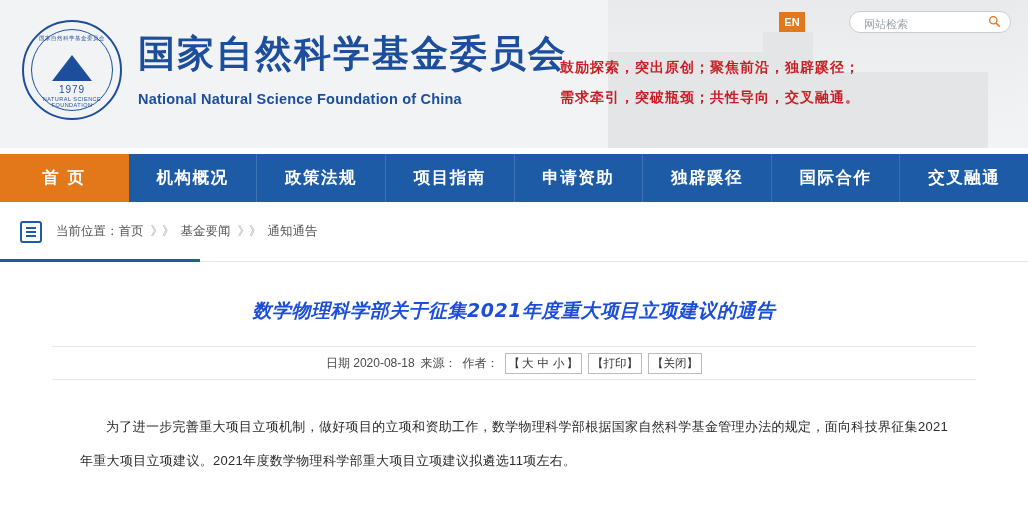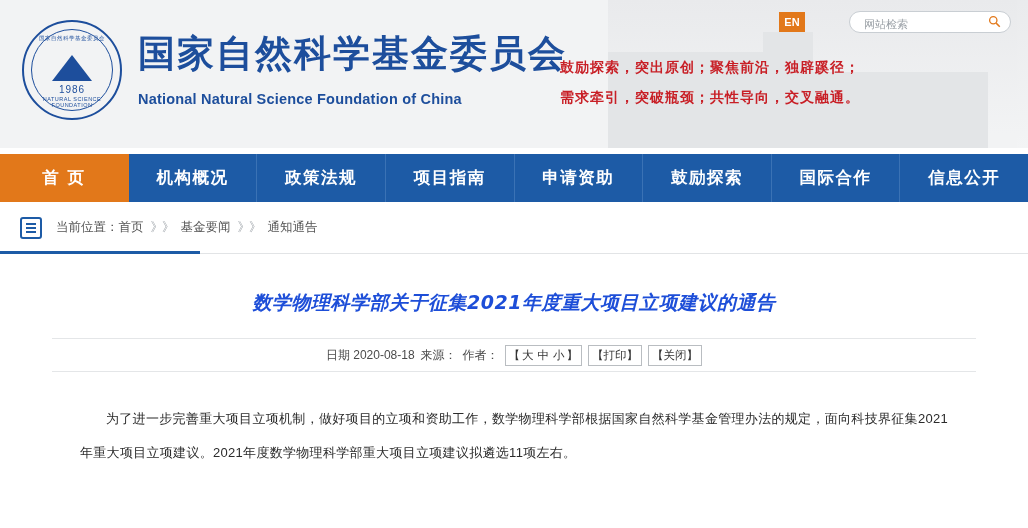--- a/index.html
+++ b/index.html
@@ -173,21 +173,21 @@
     border-right: 1px solid #3a72b5;
     cursor: pointer;
   }
   .nav-item:last-child { border-right: none; }
   .nav-item.active { background: #e2781a; border-right-color: #e2781a; }
   .nav-spacer { height: 6px; background: #ffffff; }
 
   
   .crumb-row {
     position: relative;
-    height: 52px;
+    height: 60px;
     border-bottom: 1px solid #e2e4e6;
     display: flex;
     align-items: center;
     padding-left: 20px;
   }
   .crumb-underline {
     position: absolute;
     left: 0; bottom: -1px;
     width: 200px; height: 3px;
     background: #1d5ba6;
@@ -267,21 +267,21 @@
   <div class="header-bg-right">
     <div class="bld b3"></div>
     <div class="bld b1"></div>
     <div class="bld b2"></div>
   </div>
 
   <div class="logo-wrap">
     <div class="seal">
       <div class="arc-top">国家自然科学基金委员会</div>
       <div class="mtn"></div>
-      <div class="yr">1986</div>
+      <div class="yr">1979</div>
       <div class="arc-bot">NATURAL SCIENCE FOUNDATION</div>
     </div>
     <div class="logo-text">
       <div class="logo-cn">国家自然科学基金委员会</div>
       <div class="logo-en">National Natural Science Foundation of China</div>
     </div>
   </div>
 
   <div class="slogan">
     <div>鼓励探索，突出原创；聚焦前沿，独辟蹊径；</div>
@@ -300,23 +300,23 @@
 </div>
 
 <div class="nav-spacer"></div>
 
 <div class="nav">
   <div class="nav-item active">首 页</div>
   <div class="nav-item">机构概况</div>
   <div class="nav-item">政策法规</div>
   <div class="nav-item">项目指南</div>
   <div class="nav-item">申请资助</div>
-  <div class="nav-item">鼓励探索</div>
+  <div class="nav-item">独辟蹊径</div>
   <div class="nav-item">国际合作</div>
-  <div class="nav-item">信息公开</div>
+  <div class="nav-item">交叉融通</div>
 </div>
 
 <div class="crumb-row">
   <div class="crumb-underline"></div>
   <div class="crumb-icon"></div>
   <div class="crumb-text">
     <span>当前位置：</span><a href="#">首页</a><span class="sep">》》</span><a href="#">基金要闻</a><span class="sep">》》</span><a href="#">通知通告</a>
   </div>
 </div>
 

